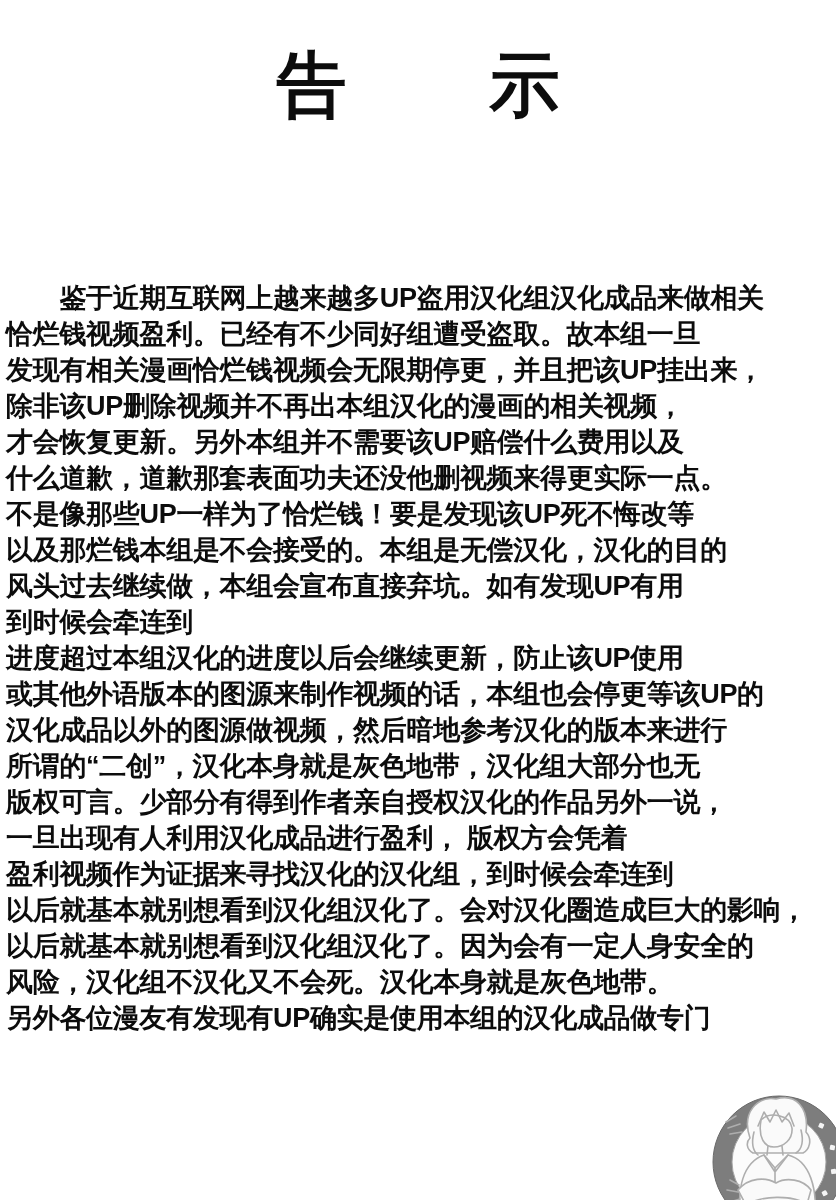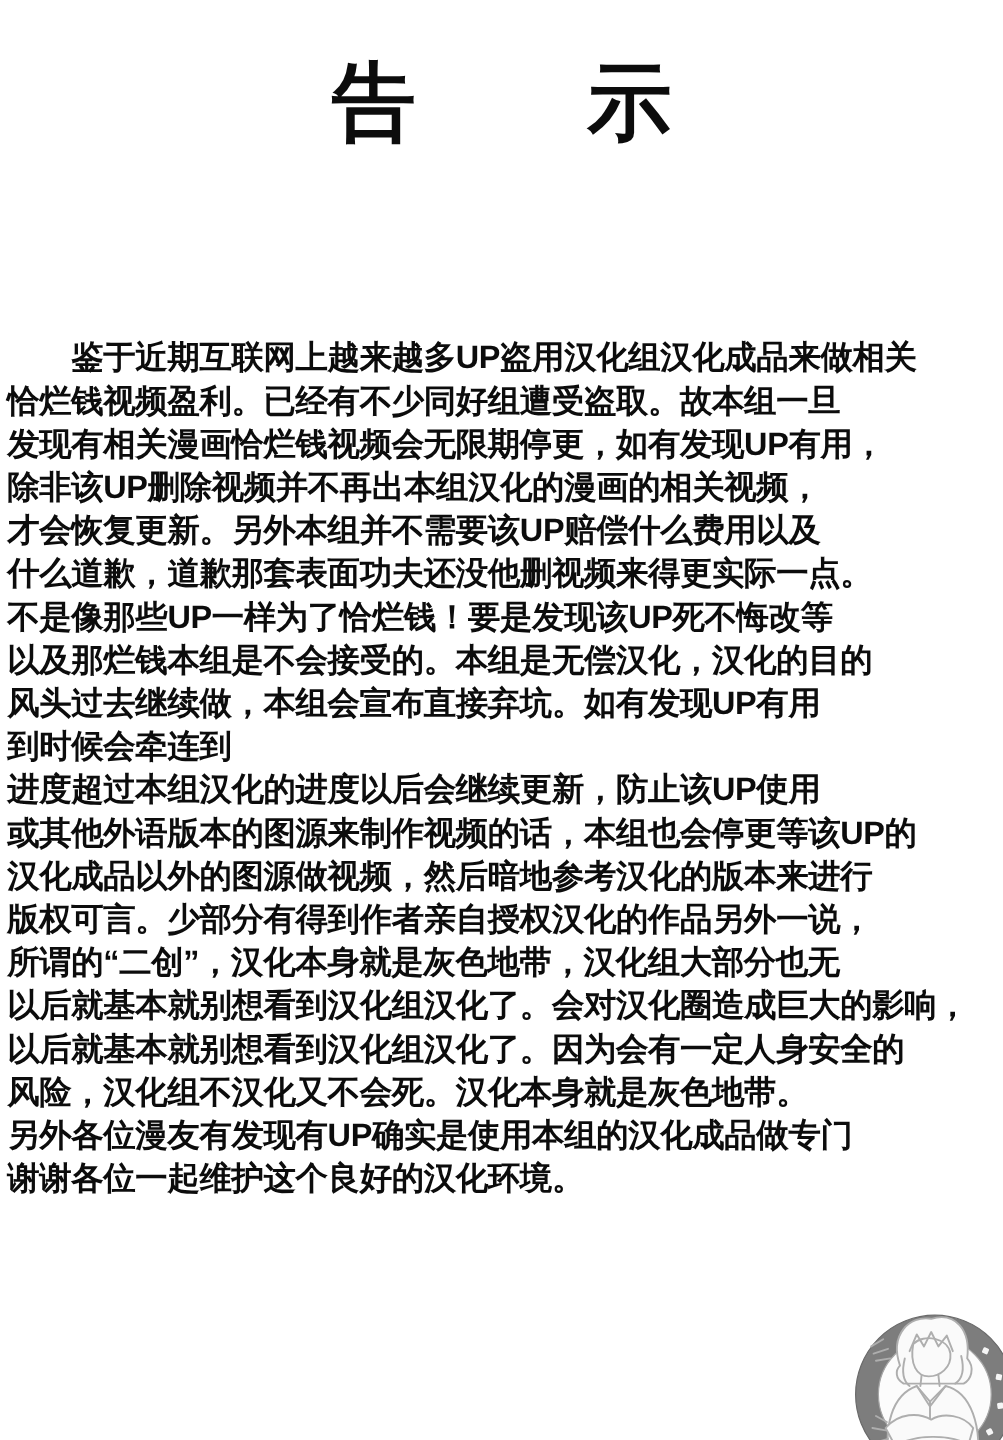--- a/index.html
+++ b/index.html
@@ -51,38 +51,39 @@
 <div class="page">
 
   <h1 class="title">
       <span>告</span>
       <span>示</span>
     </h1>
 
   <div class="body">
       <div class="line">　　鉴于近期互联网上越来越多UP盗用汉化组汉化成品来做相关</div>
       <div class="line">恰烂钱视频盈利。已经有不少同好组遭受盗取。故本组一旦</div>
-      <div class="line">发现有相关漫画恰烂钱视频会无限期停更，如有发现UP有用，</div>
+      <div class="line">发现有相关漫画恰烂钱视频会无限期停更，并且把该UP挂出来，</div>
       <div class="line">除非该UP删除视频并不再出本组汉化的漫画的相关视频，</div>
       <div class="line">才会恢复更新。另外本组并不需要该UP赔偿什么费用以及</div>
       <div class="line">什么道歉，道歉那套表面功夫还没他删视频来得更实际一点。</div>
       <div class="line">不是像那些UP一样为了恰烂钱！要是发现该UP死不悔改等</div>
       <div class="line">以及那烂钱本组是不会接受的。本组是无偿汉化，汉化的目的</div>
       <div class="line">风头过去继续做，本组会宣布直接弃坑。如有发现UP有用</div>
       <div class="line">到时候会牵连到</div>
       <div class="line">进度超过本组汉化的进度以后会继续更新，防止该UP使用</div>
       <div class="line">或其他外语版本的图源来制作视频的话，本组也会停更等该UP的</div>
       <div class="line">汉化成品以外的图源做视频，然后暗地参考汉化的版本来进行</div>
+      <div class="line">所谓的“二创”，汉化本身就是灰色地带，汉化组大部分也无</div>
       <div class="line">版权可言。少部分有得到作者亲自授权汉化的作品另外一说，</div>
-      <div class="line">所谓的“二创”，汉化本身就是灰色地带，汉化组大部分也无</div>
+      <div class="line">一旦出现有人利用汉化成品进行盈利， 版权方会凭着</div>
+      <div class="line">盈利视频作为证据来寻找汉化的汉化组，到时候会牵连到</div>
       <div class="line">以后就基本就别想看到汉化组汉化了。会对汉化圈造成巨大的影响，</div>
       <div class="line">以后就基本就别想看到汉化组汉化了。因为会有一定人身安全的</div>
       <div class="line">风险，汉化组不汉化又不会死。汉化本身就是灰色地带。</div>
       <div class="line">另外各位漫友有发现有UP确实是使用本组的汉化成品做专门</div>
-      <div class="line">谢谢各位一起维护这个良好的汉化环境。</div>
     </div>
 
   <svg class="seal" viewBox="0 0 144 144" xmlns="http://www.w3.org/2000/svg" aria-hidden="true">
     <g>
       <circle class="seal-ring" cx="73" cy="70" r="66"></circle>
       <circle class="seal-inner" cx="73" cy="70" r="47"></circle>
     </g>
     <g class="seal-art">
 
       <path d="M44,46 C35,20 52,4 70,7 C90,1 103,16 100,40 C107,48 103,58 97,61 L47,61 C40,57 40,50 44,46 Z"></path>

